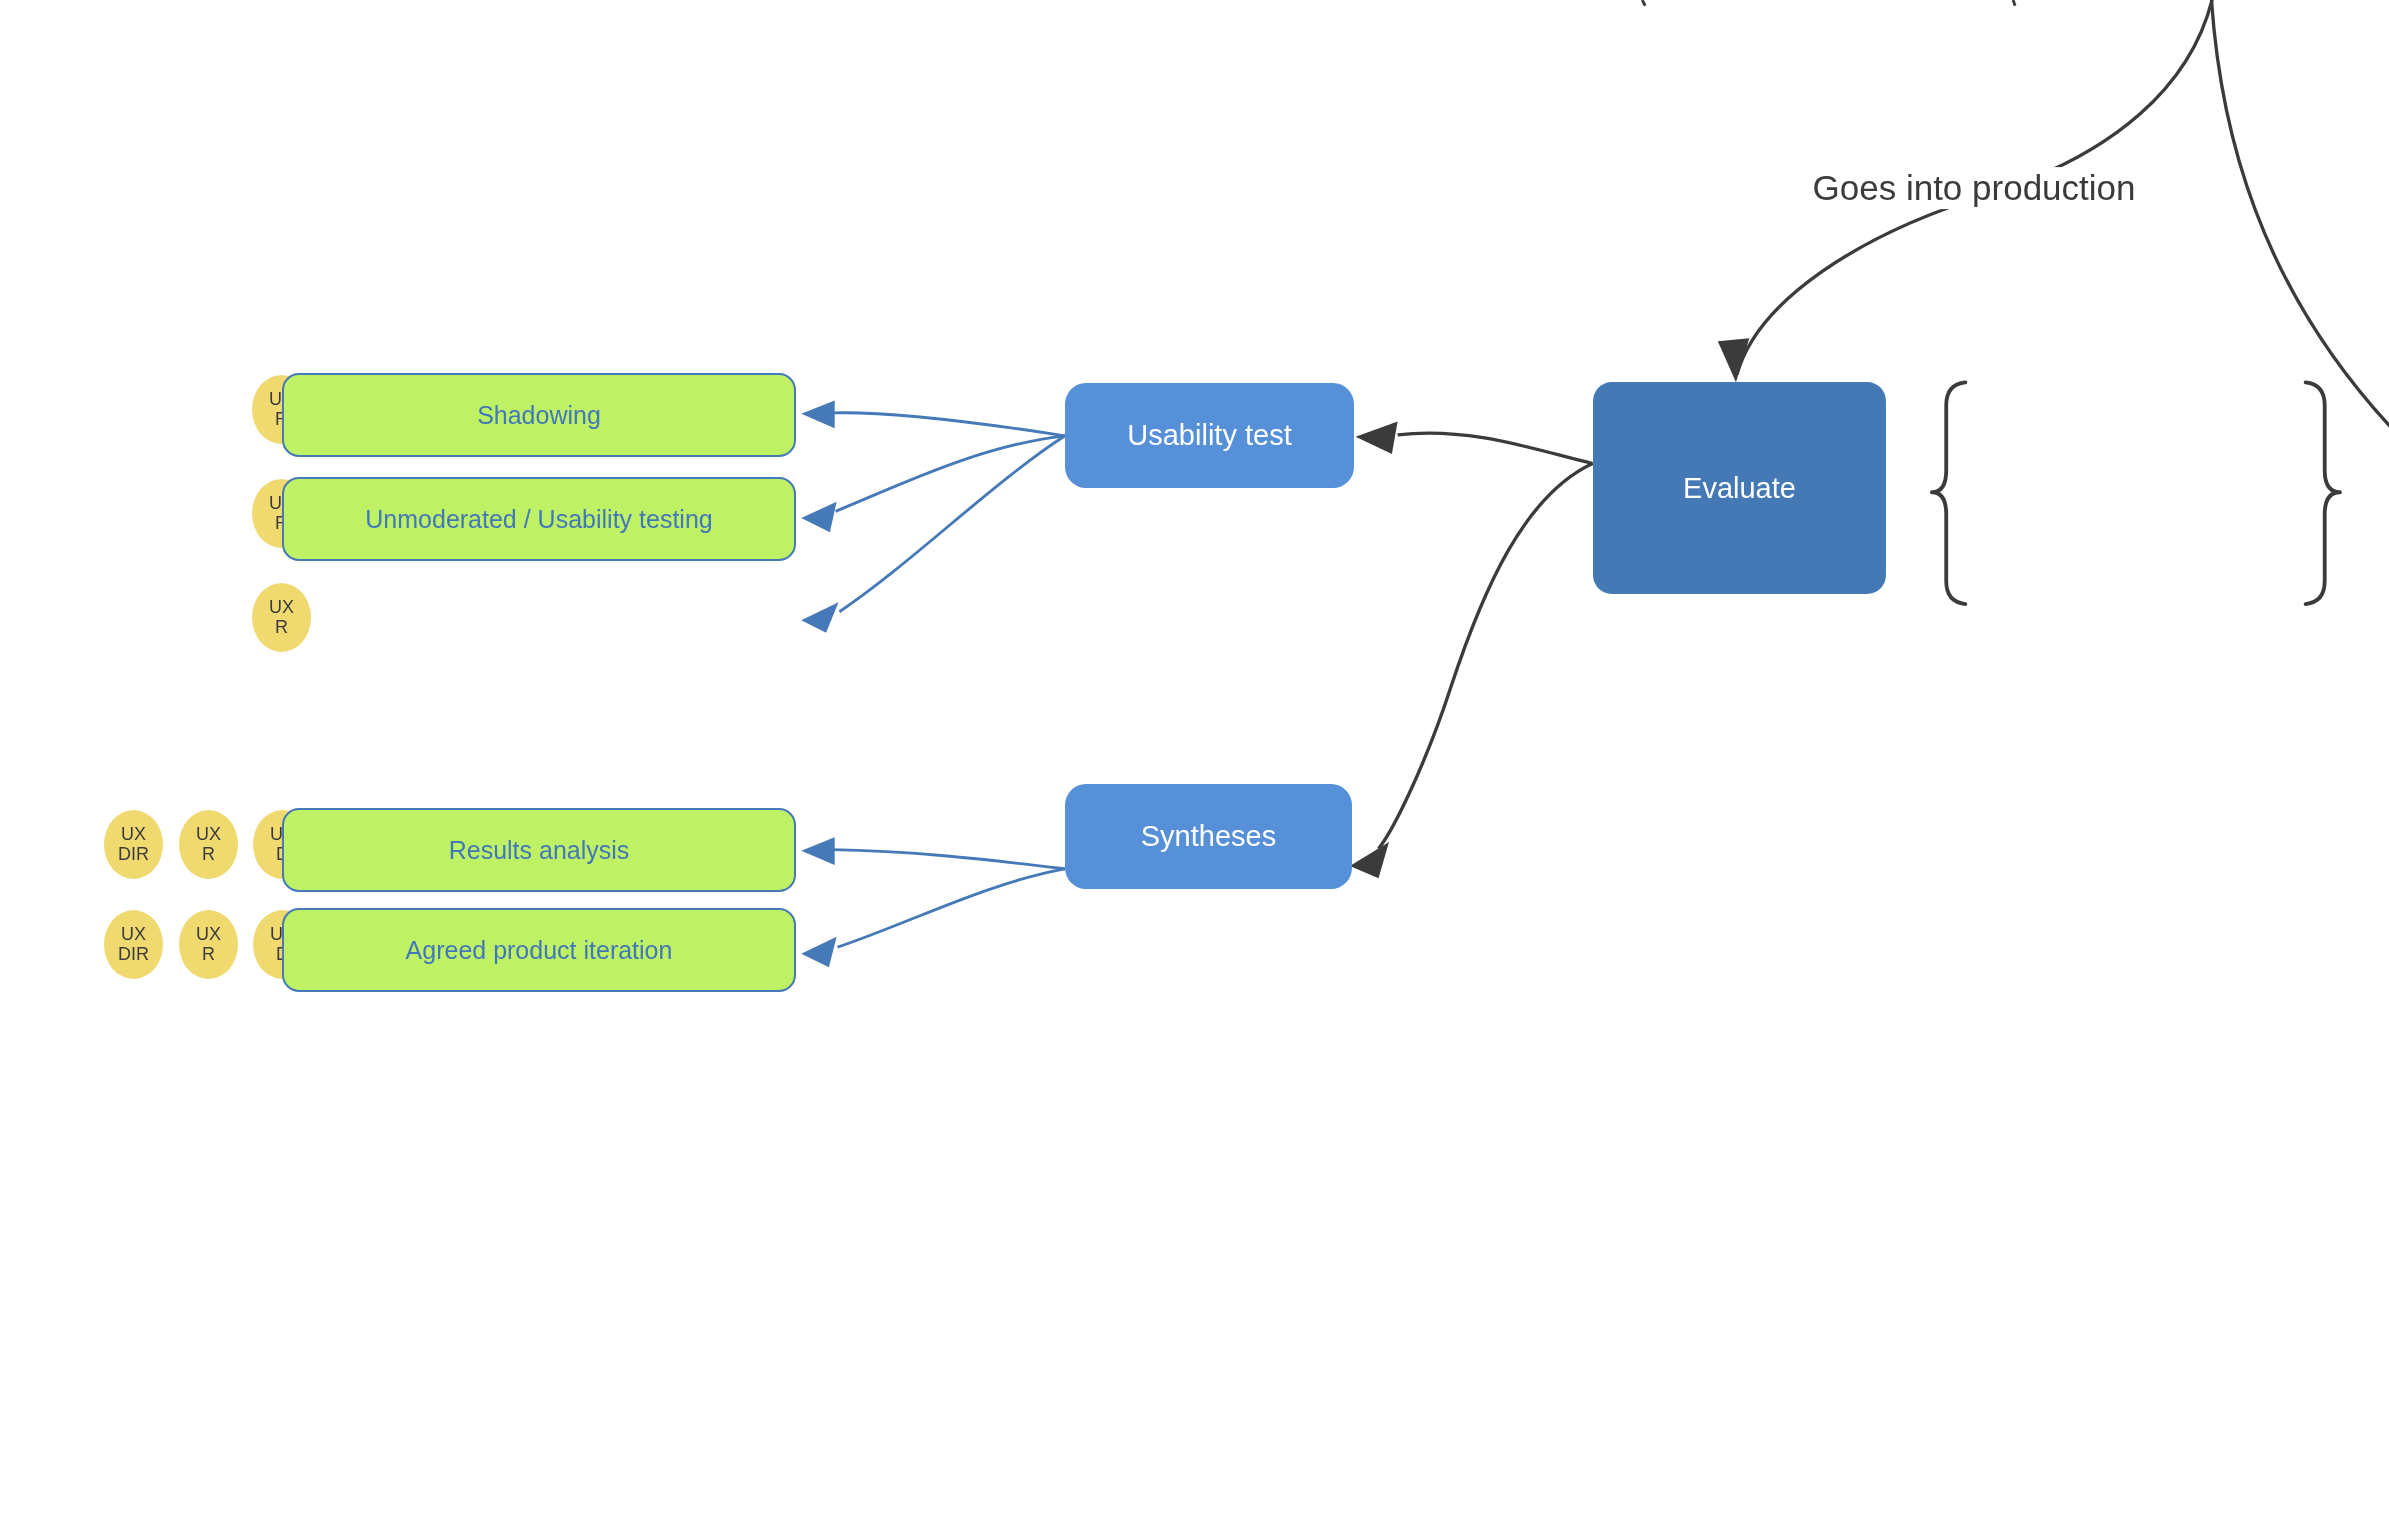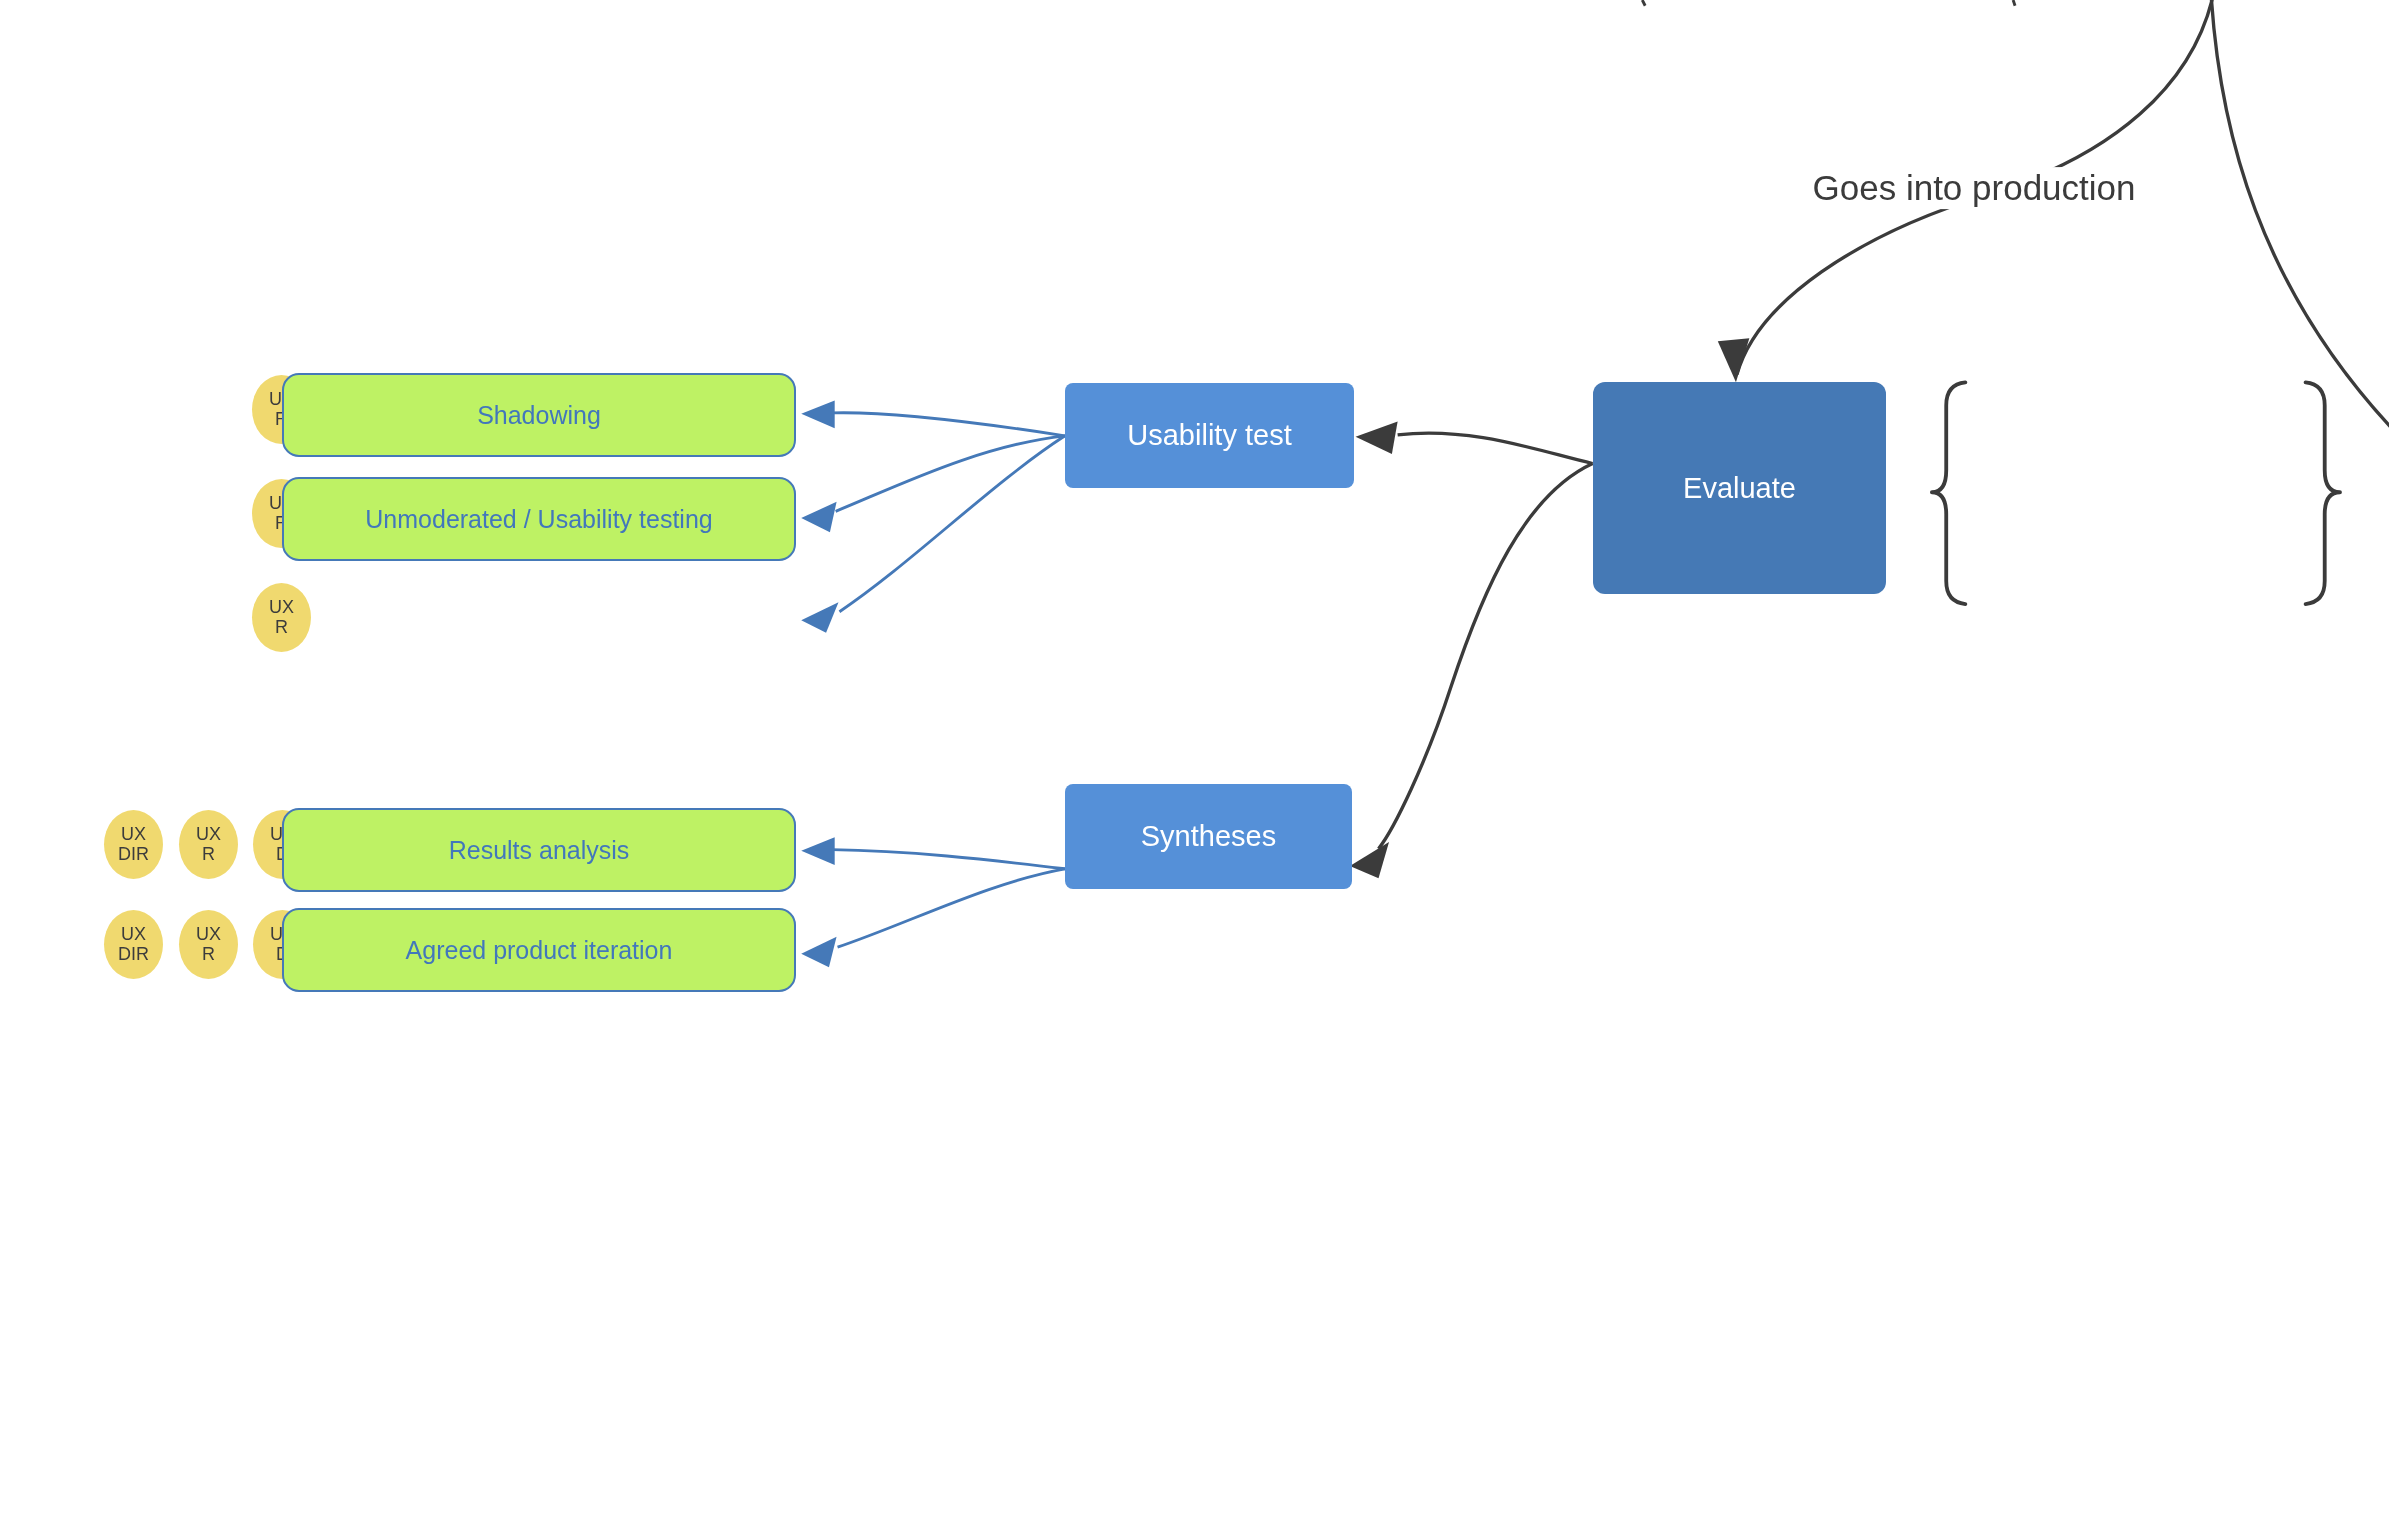--- a/index.html
+++ b/index.html
@@ -34,23 +34,23 @@
   }
   .task-label{color:var(--blue-text);font-size:25px;line-height:1;}
   .badge{
     position:absolute;top:1.9px;width:59px;height:69px;border-radius:50%;
     background:var(--badge-fill);display:flex;flex-direction:column;
     align-items:center;justify-content:center;color:var(--badge-text);
     font-size:18px;line-height:20px;text-align:center;
   }
   .node{
     position:absolute;display:flex;align-items:center;justify-content:center;
-    color:#fff;font-size:29px;border-radius:8px;background:var(--node-fill);
+    color:#fff;font-size:29px;border-radius:21px;background:var(--node-fill);
   }
-  .node.evaluate{background:var(--evaluate-fill);border-radius:12px;}
+  .node.evaluate{background:var(--evaluate-fill);border-radius:19px;}
   .float-label{
     position:absolute;transform:translate(-50%,-50%);
     color:var(--dark-stroke);font-size:35px;line-height:38px;text-align:center;
     background:var(--canvas-bg);padding:1.9px 9.6px;white-space:nowrap;
   }
   .float-label.question{background:transparent;padding:0;}
 </style>
 </head>
 <body>
 

